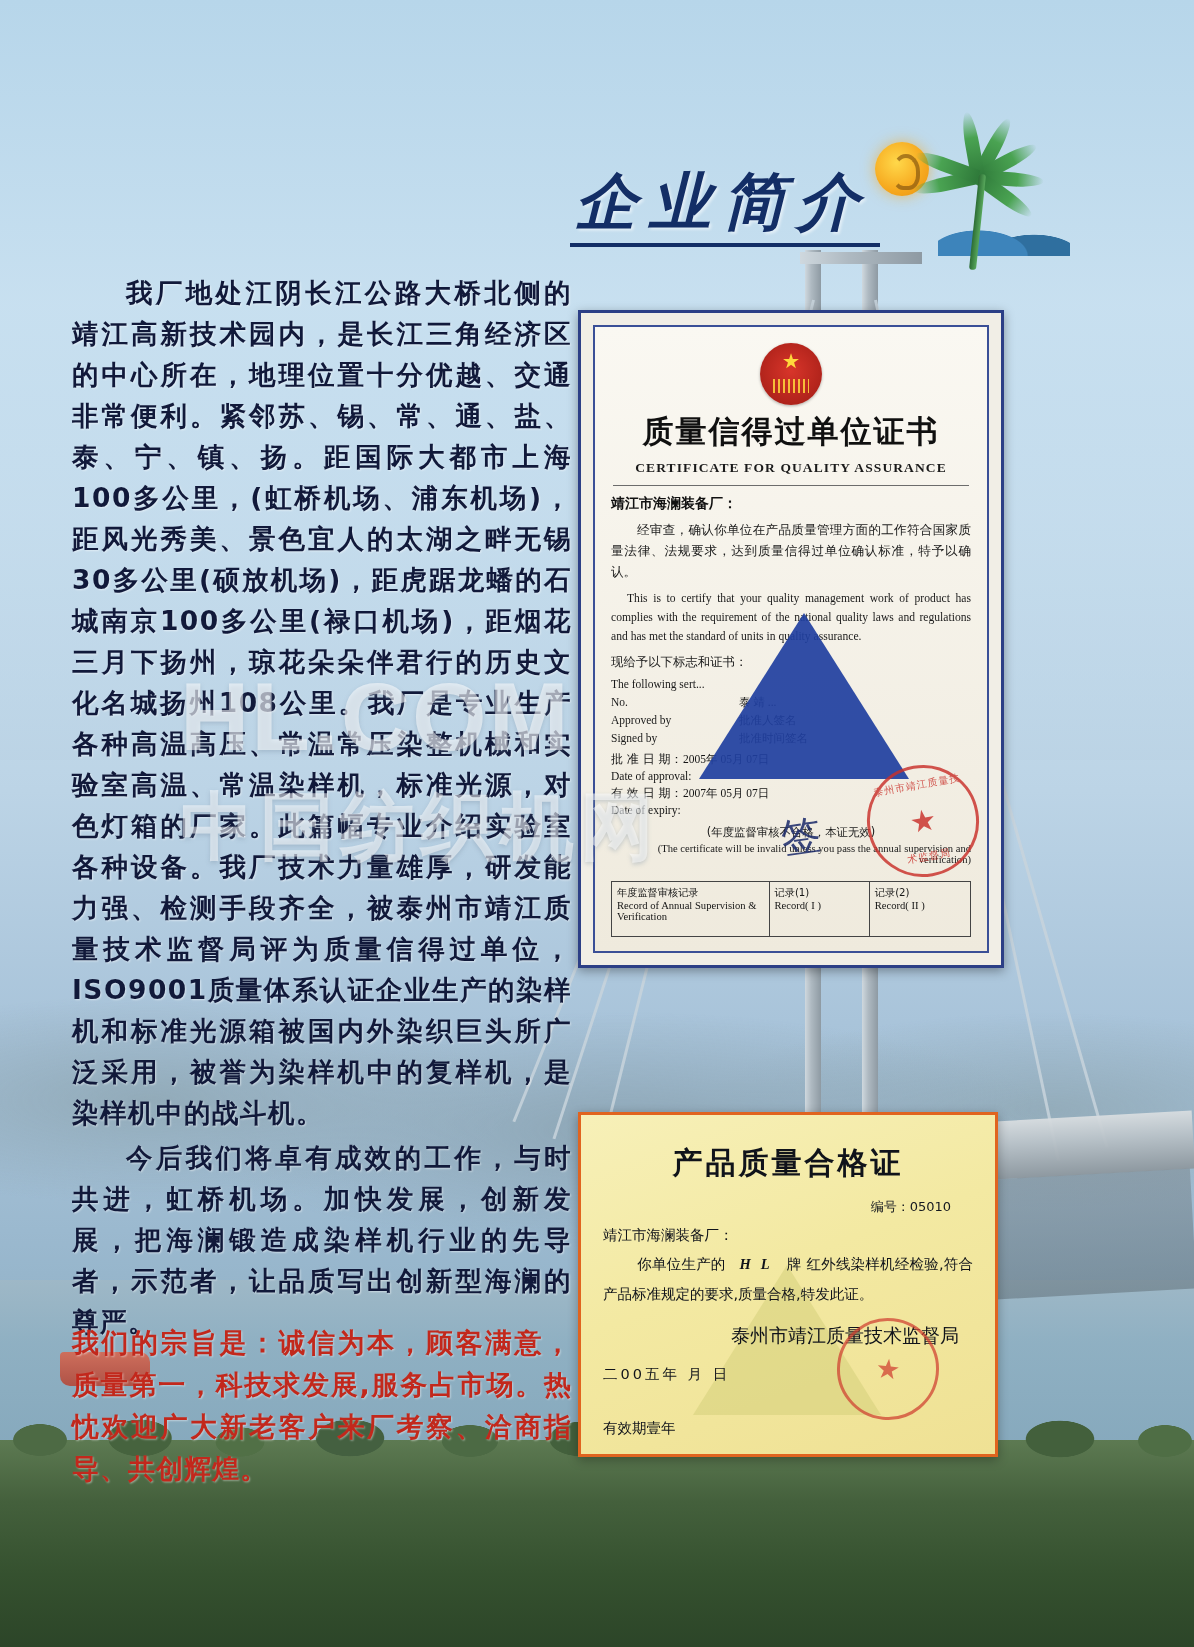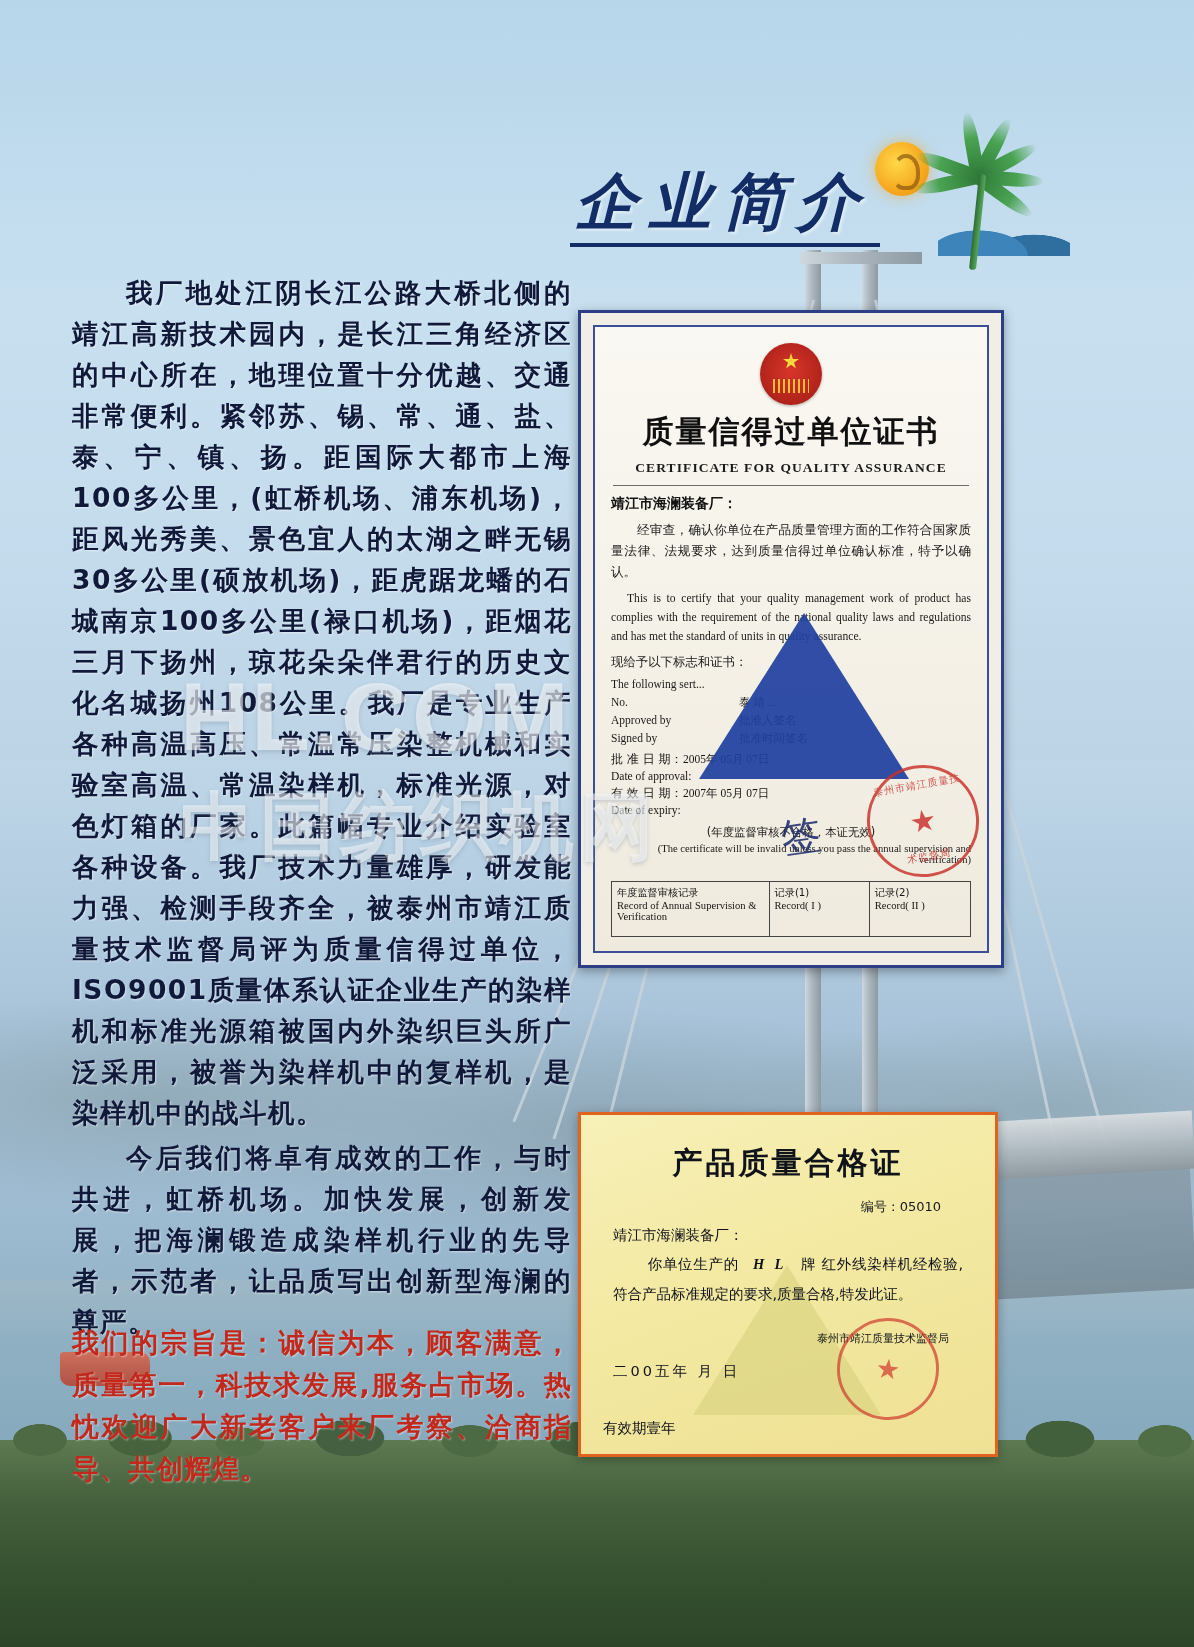--- a/index.html
+++ b/index.html
@@ -393,21 +393,21 @@
   }
 
   
   .cert2 {
     position: absolute;
     left: 578px; top: 1112px; width: 420px; height: 345px;
     background: linear-gradient(160deg, #f7f0b8 0%, #f3e9a2 45%, #efe194 100%);
     border: 3px solid #e0641f;
     box-shadow: 0 3px 10px rgba(0,0,0,0.3);
     overflow: hidden;
-    padding: 16px 32px;
+    padding: 16px 22px;
     box-sizing: border-box;
   }
   .cert2 .ghost-tri {
     position: absolute;
     left: 112px; top: 150px;
     width: 0; height: 0;
     border-left: 94px solid transparent;
     border-right: 94px solid transparent;
     border-bottom: 150px solid rgba(210,205,120,0.5);
   }
@@ -450,23 +450,23 @@
   .cert2-body .brand {
     font-family: "Liberation Serif", serif;
     font-style: italic;
     font-weight: bold;
     letter-spacing: 3px;
     padding: 0 14px;
   }
   .cert2-issuer {
     text-align: right;
     font-family: "DejaVu Sans", "Liberation Sans", sans-serif;
-    font-size: 11px;
+    font-size: 19px;
     color: #10131a;
-    margin-top: 22px;
+    margin-top: 14px;
     padding-right: 14px;
     position: relative;
   }
   .cert2-date {
     font-family: "DejaVu Sans", "Liberation Sans", sans-serif;
     font-size: 14.5px;
     color: #10131a;
     margin-top: 16px;
     padding-right: 18px;
     letter-spacing: 3px;

